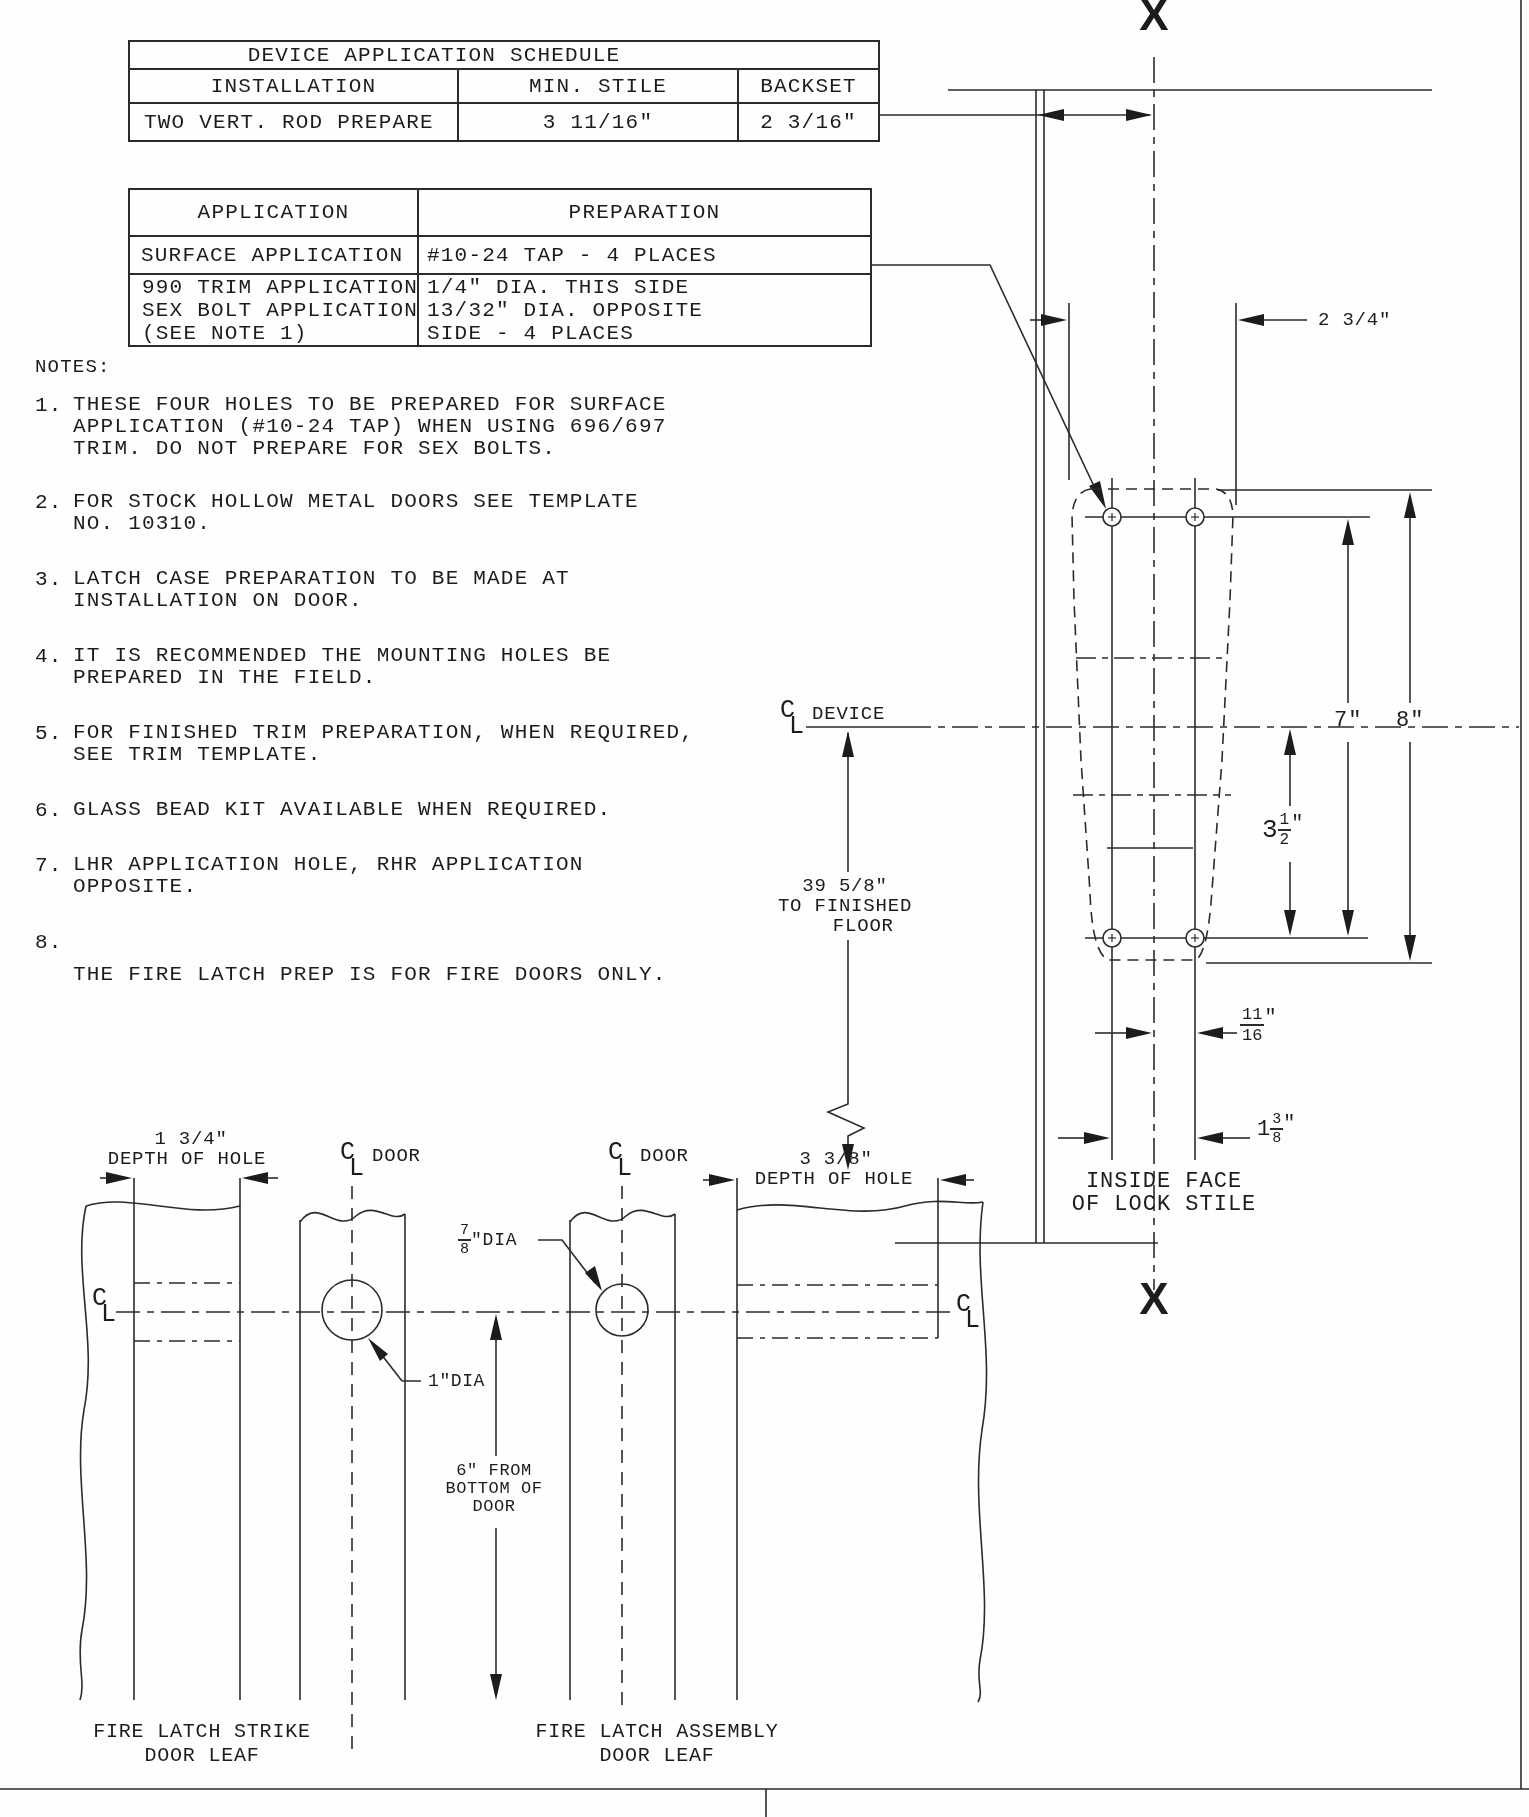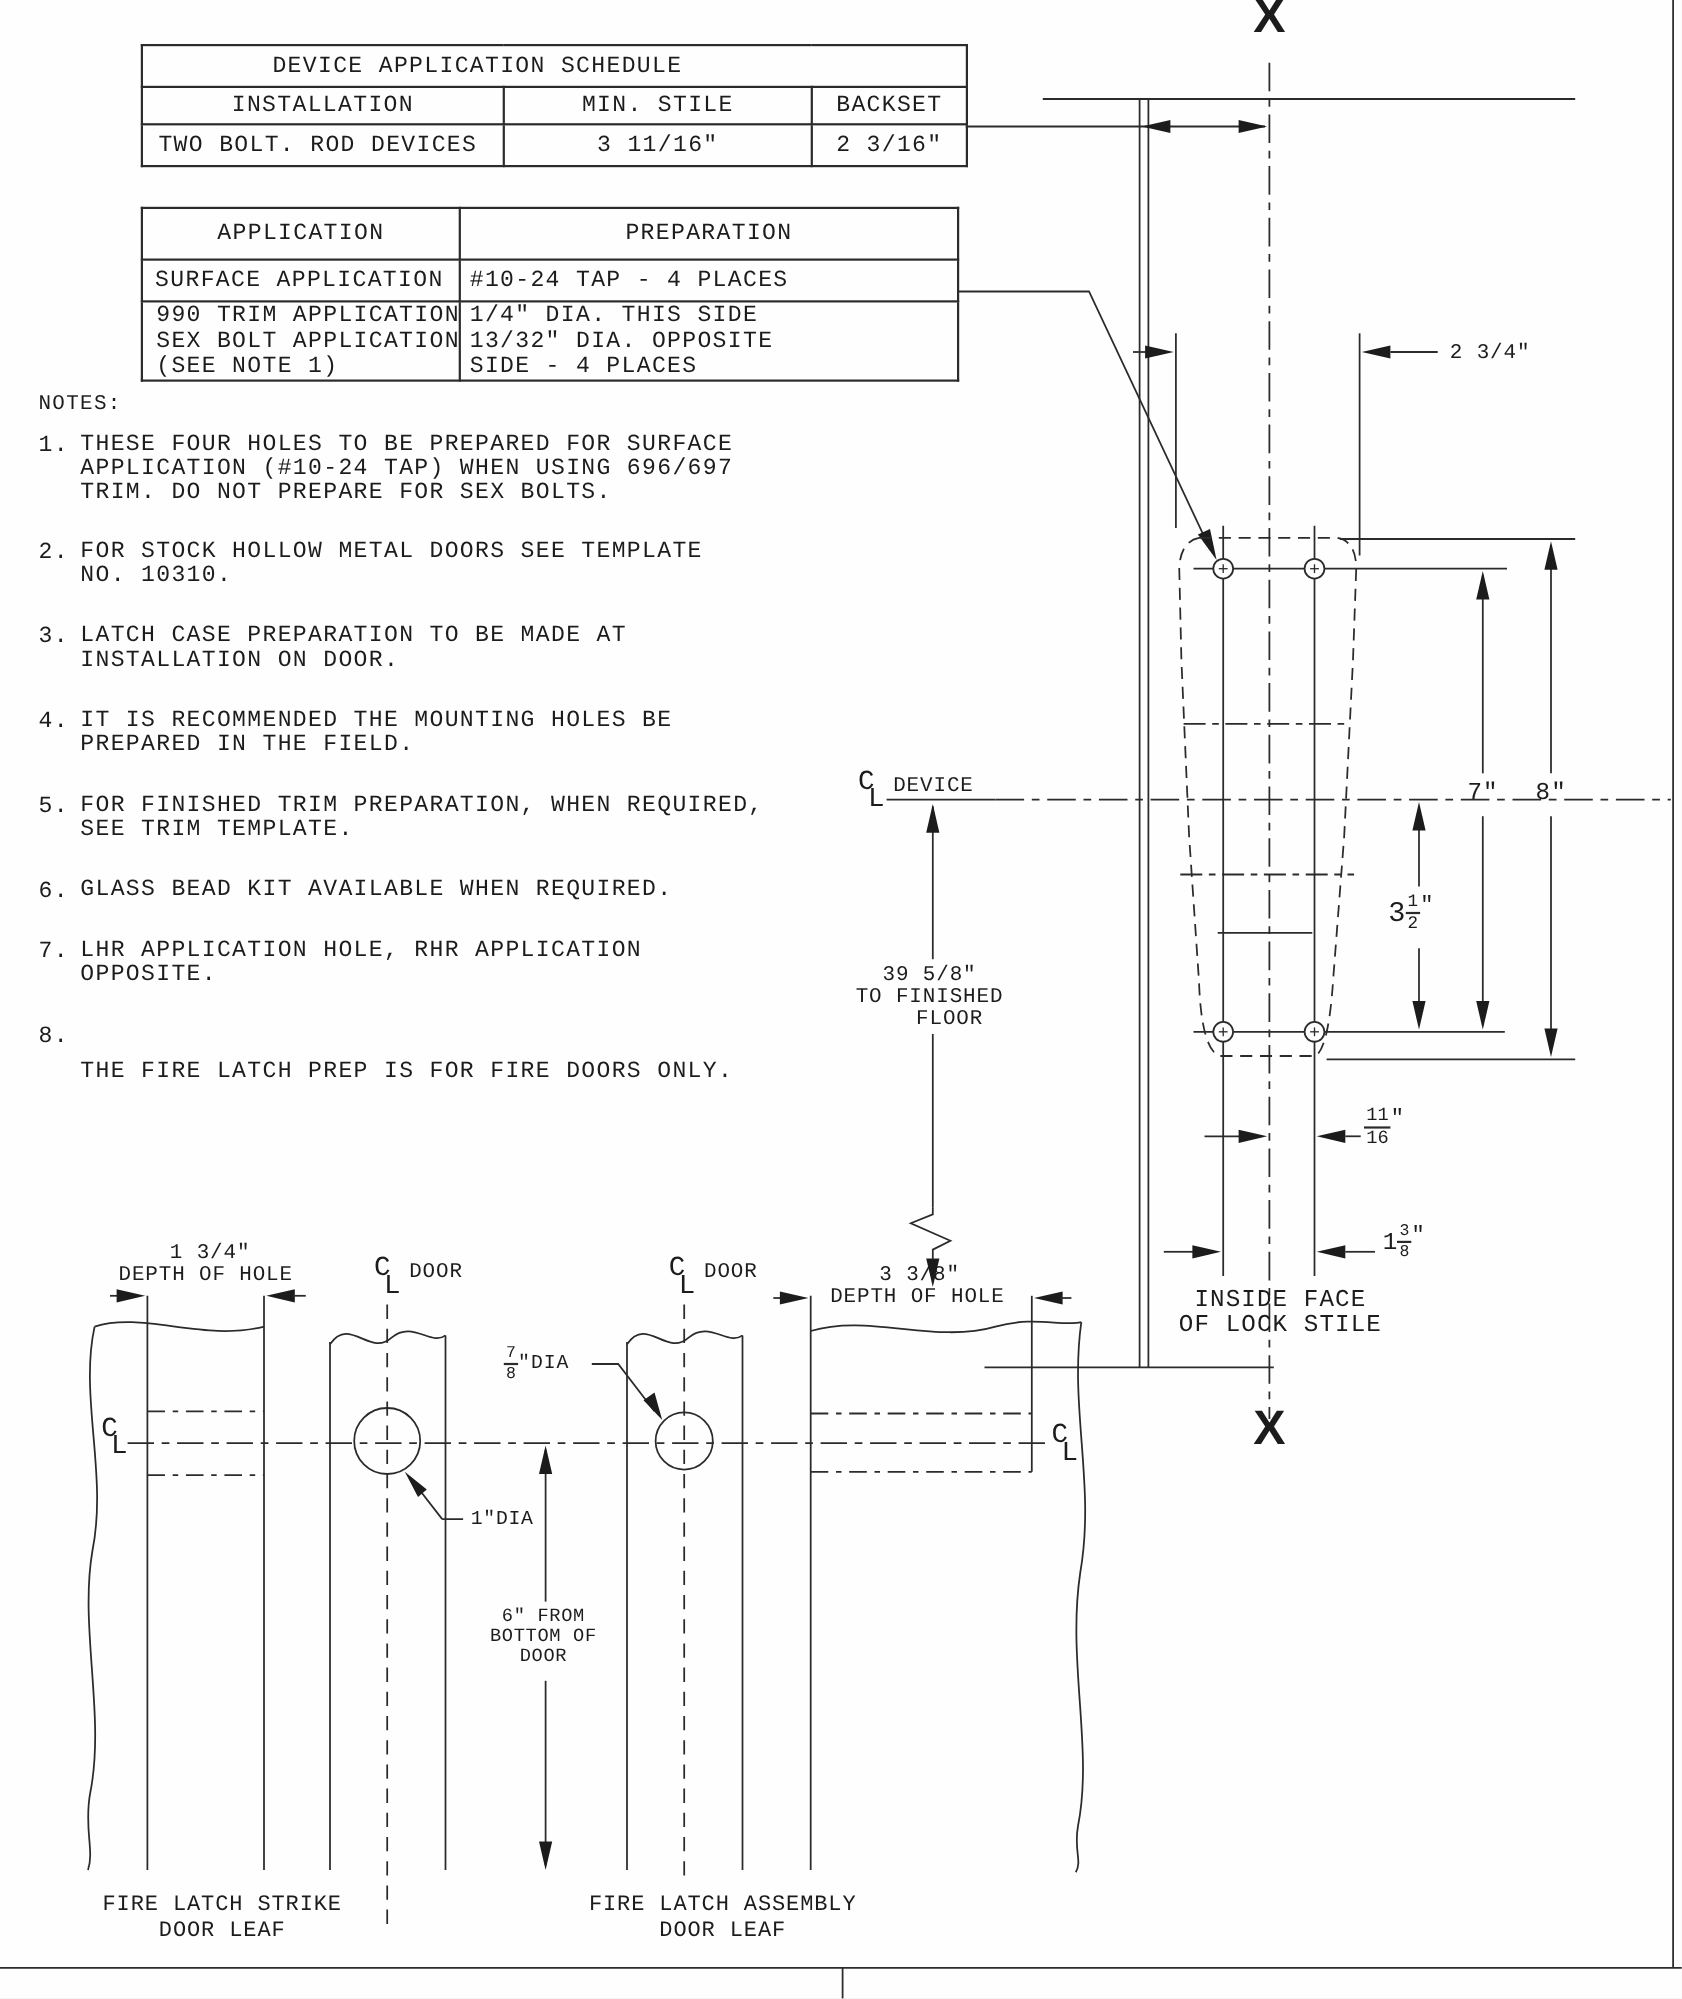--- a/index.html
+++ b/index.html
@@ -205,30 +205,30 @@
     </g>
   </svg>
 
   <table class="dt" style="left:128px;top:40px;width:750px;">
     <colgroup>
         <col style="width:329px">
         <col style="width:280px">
         <col style="width:141px">
       </colgroup>
     <tbody>
-        <tr style="height:38px">
+        <tr style="height:28px">
       <td colspan="3" class="c" style="padding-right:146px">DEVICE APPLICATION SCHEDULE</td>
     </tr>
     <tr style="height:34px">
       <td class="c">INSTALLATION</td>
       <td class="c">MIN. STILE</td>
       <td class="c">BACKSET</td>
     </tr>
     <tr style="height:38px">
-      <td style="padding-left:14px">TWO BOLT. ROD DEVICES</td>
+      <td style="padding-left:14px">TWO VERT. ROD PREPARE</td>
       <td class="c">3 11/16"</td>
       <td class="c">2 3/16"</td>
     </tr>
   </tbody>
     </table>
 
   <table class="dt" style="left:128px;top:188px;width:742px;">
     <colgroup>
         <col style="width:289px">
         <col style="width:453px">

